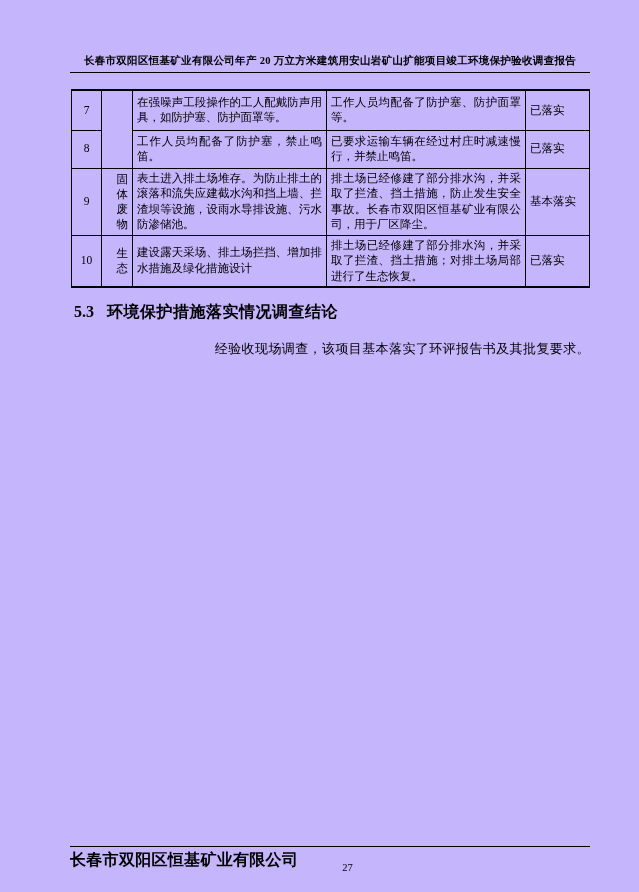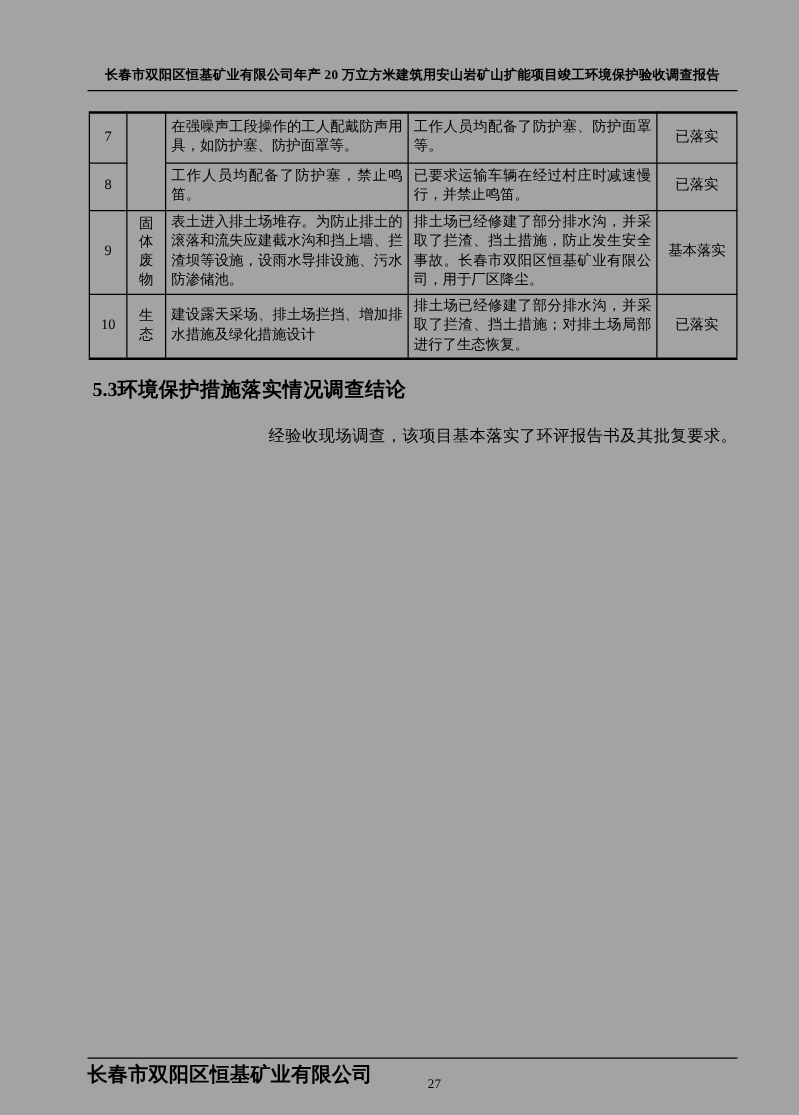--- a/index.html
+++ b/index.html
@@ -1,21 +1,21 @@
 <!DOCTYPE html>
 <html><head>
 <meta charset="utf-8">
 <style>
   html, body { margin: 0; padding: 0; background: #e8e8e8; }
   .page {
     position: relative;
     width: 639px;
     height: 892px;
     margin: 0 auto;
-    background: #a3a3a3;
+    background: #c4b5fd;
     font-family: "Liberation Serif", "DejaVu Serif", serif;
     color: #000;
     overflow: hidden;
   }
 
   
   .doc-header {
     position: absolute;
     top: 53px;
     left: 70px;
@@ -45,39 +45,39 @@
     border-top: 2px solid #000;
     border-bottom: 2px solid #000;
   }
   table.meas td {
     border: 1px solid #000;
     padding: 2px 4px;
     vertical-align: middle;
     overflow: hidden;
   }
   td.c-num   { text-align: center; }
-  td.c-cat   { text-align: center; word-break: break-all; padding: 2px 9px; line-height: 15px; }
+  td.c-cat   { text-align: right; word-break: break-all; padding: 2px 9px; line-height: 15px; }
   td.c-text  { text-align: justify; text-justify: inter-character; }
-  td.c-stat  { text-align: center; }
+  td.c-stat  { }
   tr.r7  { height: 40px; }
   tr.r8  { height: 38px; }
   tr.r9  { height: 61px; }
   tr.r10 { height: 46px; }
 
   
   .section-heading {
     position: absolute;
     top: 302px;
     left: 74px;
     font-size: 16px;
     font-weight: bold;
     letter-spacing: 0.5px;
     white-space: nowrap;
   }
-  .section-heading .sec-no { letter-spacing: 0; }
+  .section-heading .sec-no { margin-right: 13px; letter-spacing: 0; }
 
   
   .body-paragraph {
     position: absolute;
     top: 339px;
     left: 70px;
     width: 520px;
     font-size: 13px;
     line-height: 1.55;
     text-indent: 2em;

